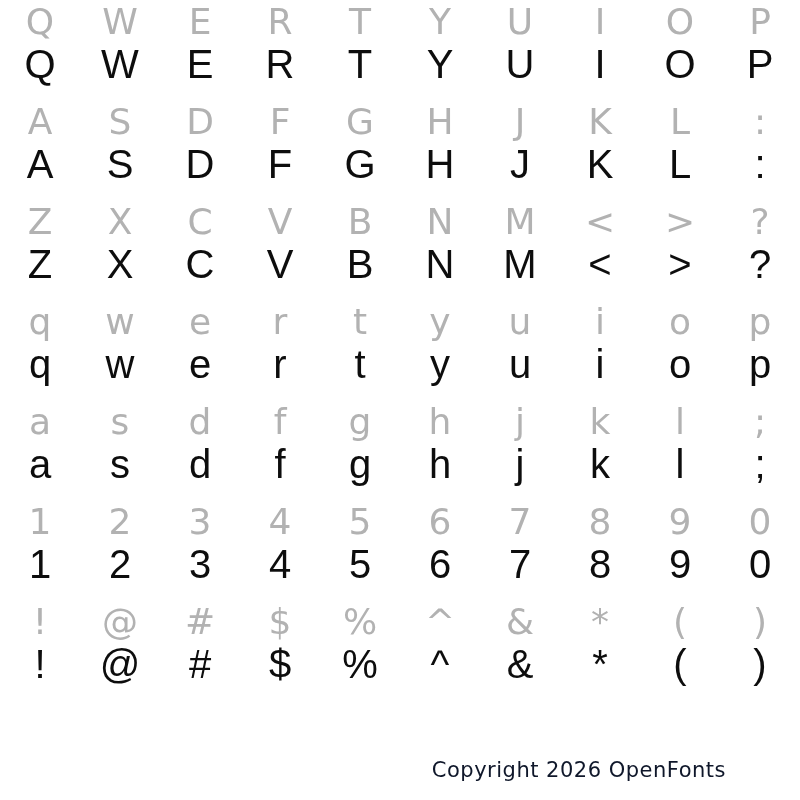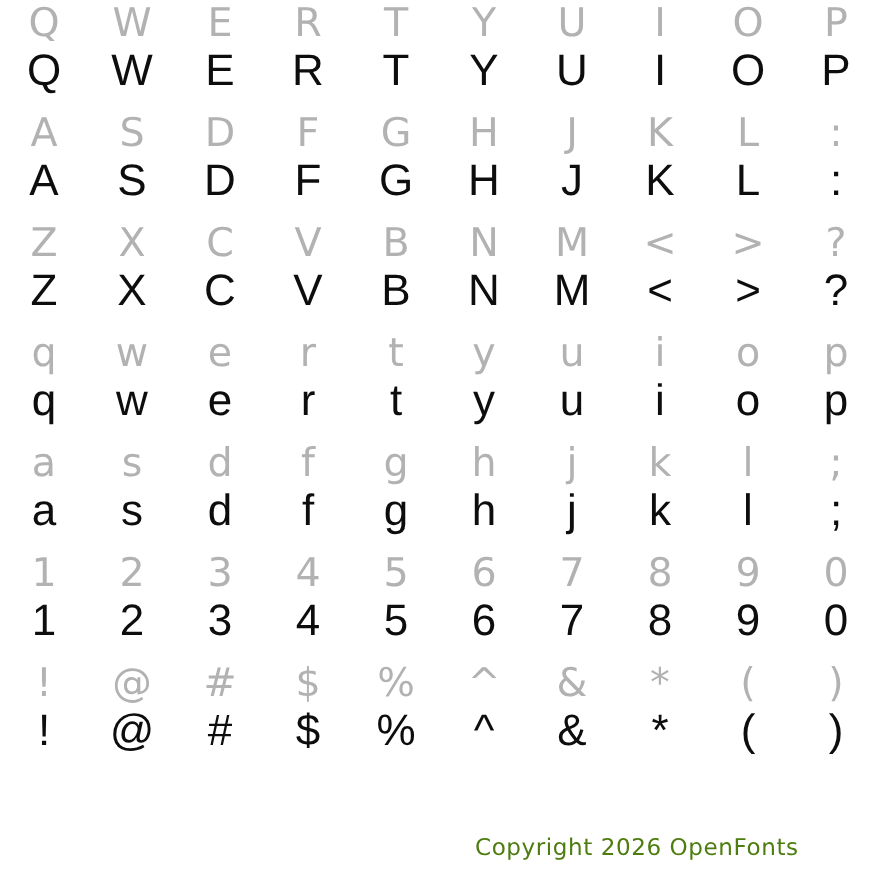--- a/index.html
+++ b/index.html
@@ -50,21 +50,21 @@
   .cell {
     display: block;
     text-align: center;
   }
   .copyright {
     position: absolute;
     top: 757px;
     right: 74px;
     font-size: 21px;
     line-height: 26px;
-    color: #4d7c0f;
+    color: #0f172a;
     font-family: "DejaVu Sans", sans-serif;
     letter-spacing: 0.5px;
   }
 </style>
 </head>
 <body>
 
 <main class="sheet">
     <div class="pair">
       <div class="row gray">

